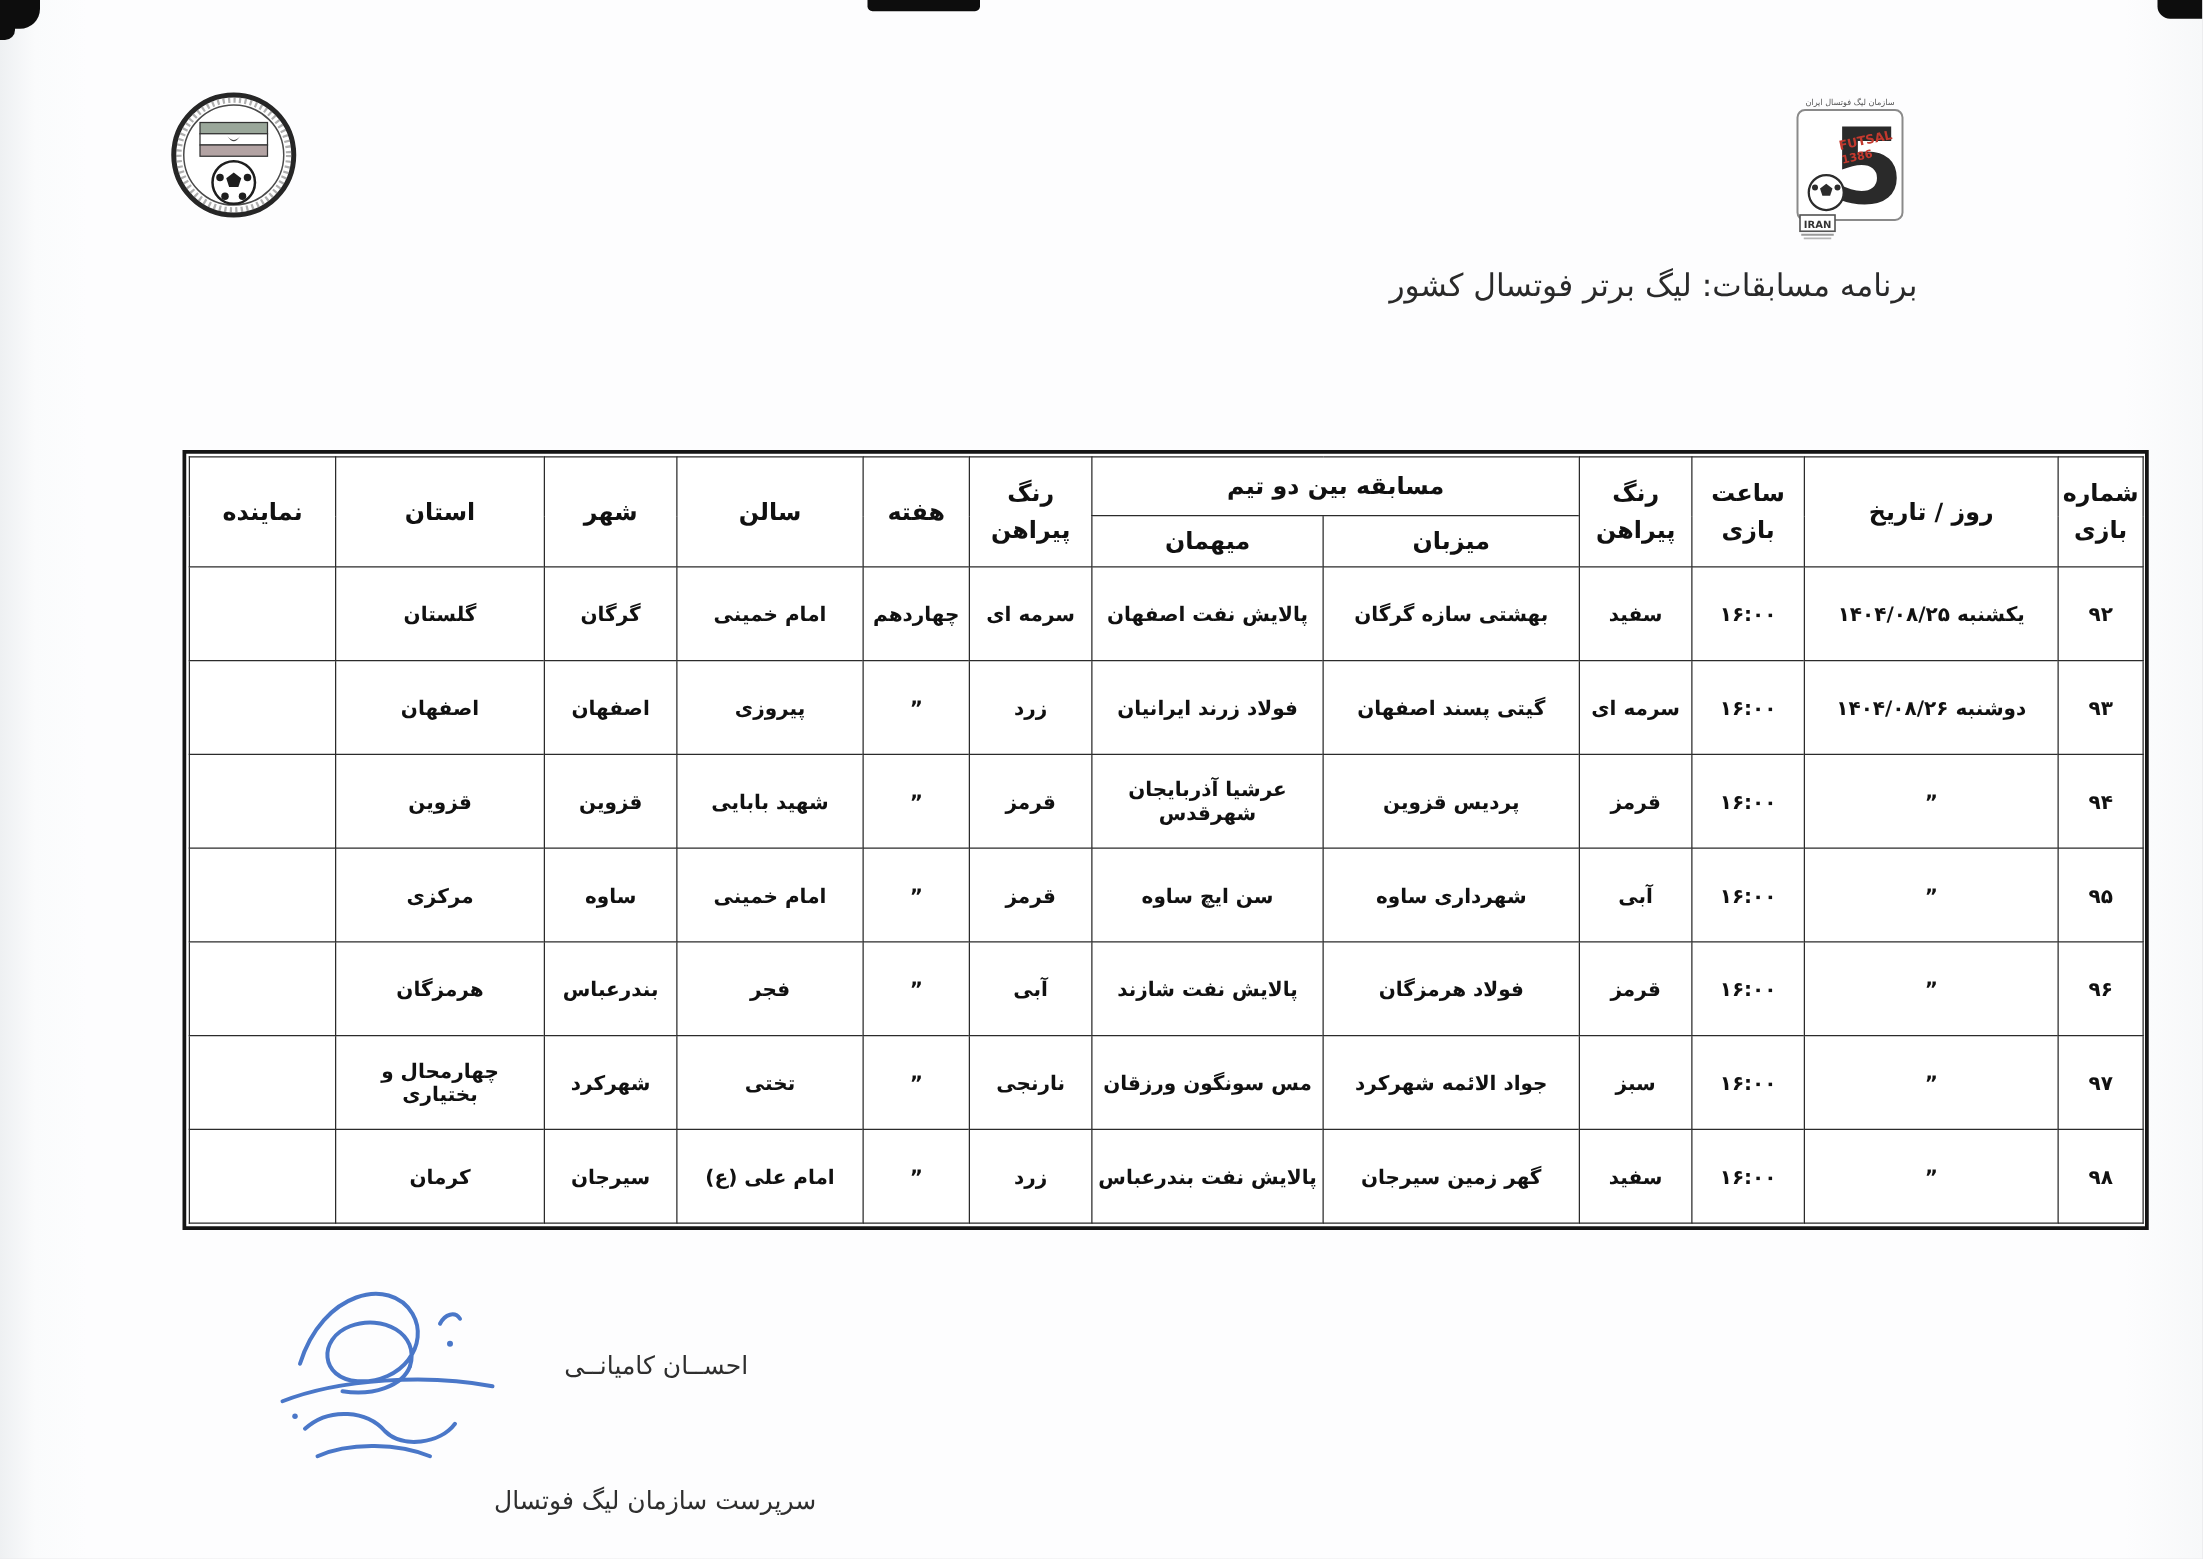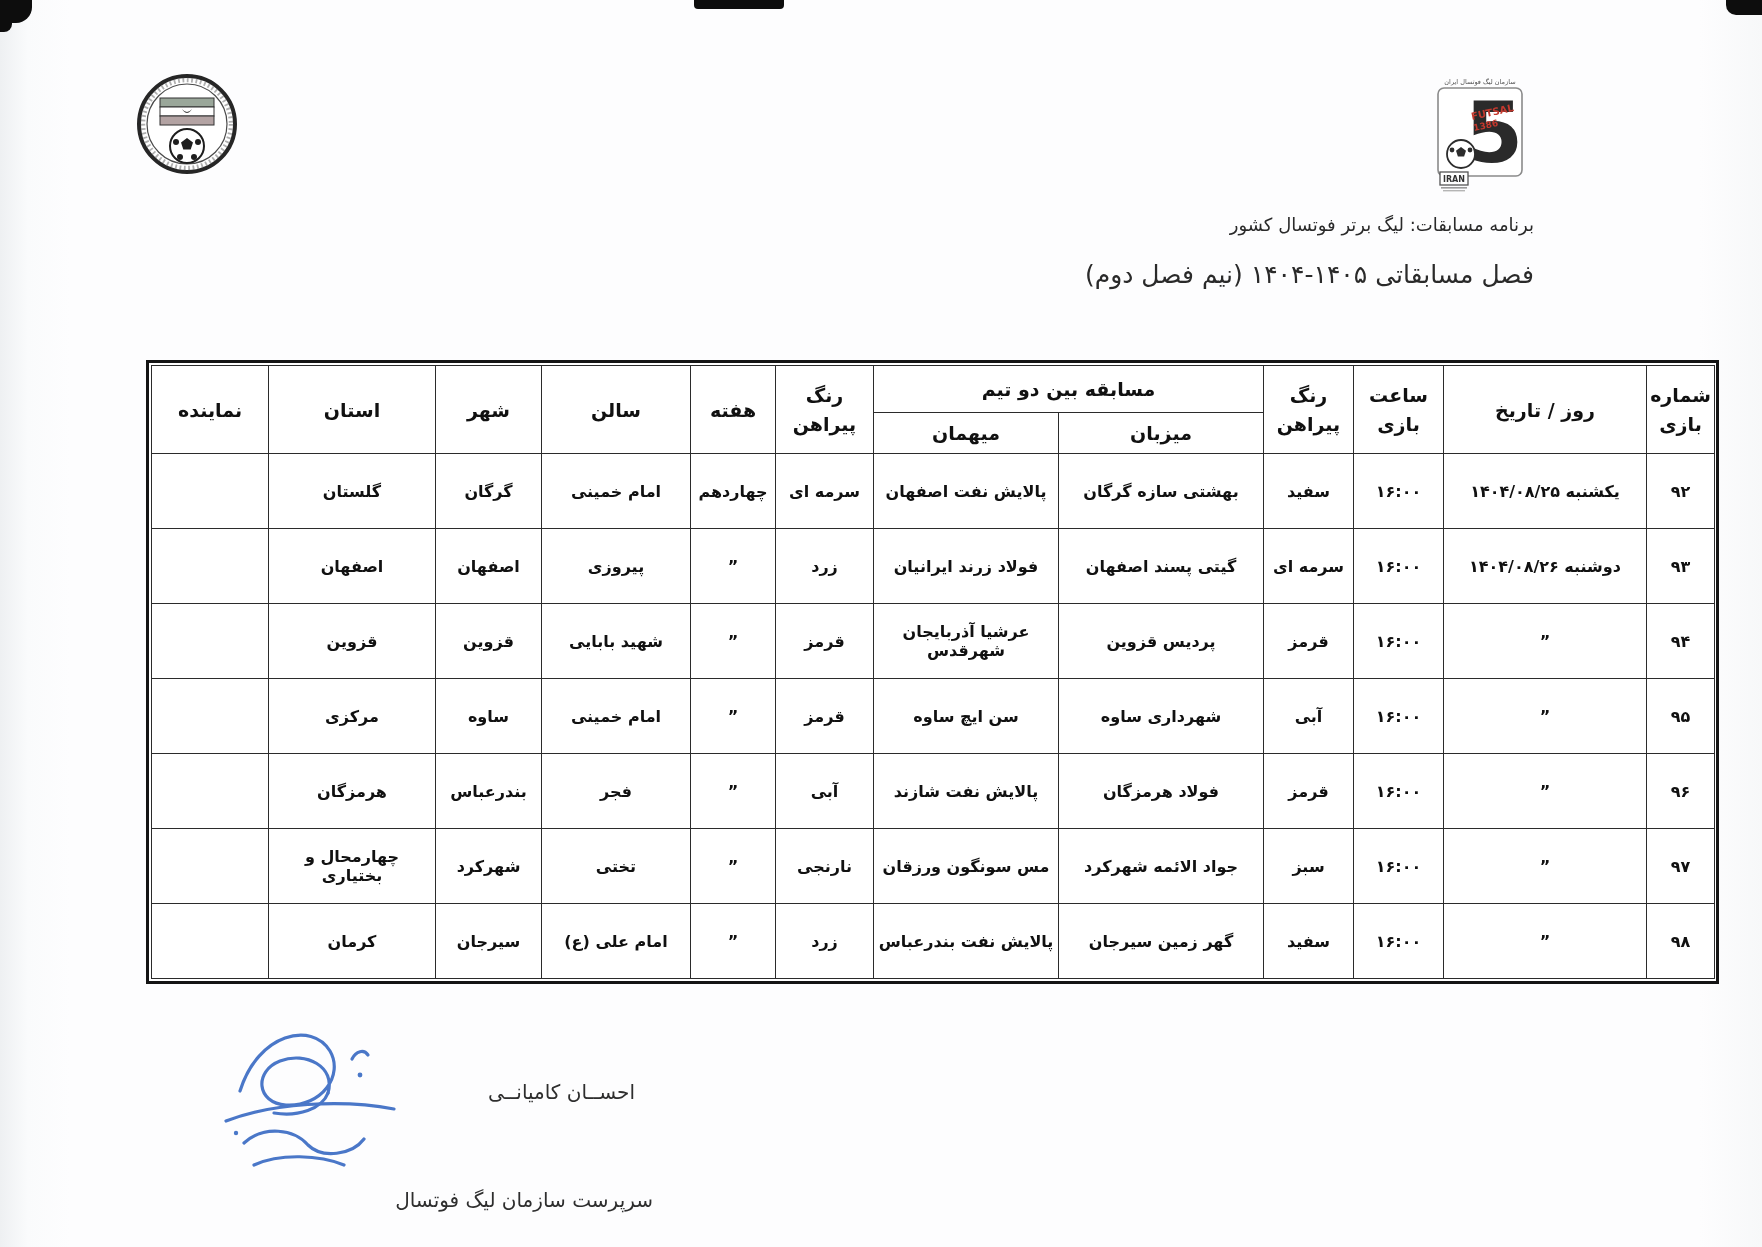--- a/index.html
+++ b/index.html
@@ -17,21 +17,21 @@
   .artifact.tl{left:0;top:0;width:32px;height:23px;border-bottom-right-radius:16px;}
   .artifact.tl2{left:0;top:20px;width:12px;height:12px;border-bottom-right-radius:8px;}
   .artifact.tc{left:694px;top:0;width:90px;height:9px;border-radius:0 0 4px 4px;}
   .artifact.trc{left:1726px;top:0;width:36px;height:15px;border-bottom-left-radius:10px;}
 
   .doc-title{
     position:absolute;top:86px;left:905px;transform:translateX(-50%);
     font-size:30px;font-weight:bold;white-space:nowrap;direction:rtl;color:#141414;
   }
   .prog{position:absolute;right:228px;direction:rtl;text-align:right;color:#2a2a2a;white-space:nowrap;}
-  .prog.l1{top:214px;font-size:18px;}
+  .prog.l1{top:214px;font-size:25px;}
   .prog.l2{top:260px;font-size:25px;}
 
   .fed-logo{position:absolute;left:136px;top:68px;width:102px;height:122px;}
   .futsal-logo{position:absolute;left:1434px;top:76px;width:92px;height:118px;}
 
   .table-wrap{
     position:absolute;left:146px;top:360px;width:1563px;
     border:3.5px solid #141414;background:#fff;padding:2px;
     box-sizing:content-box;
   }
@@ -45,21 +45,21 @@
     padding:0 3px;overflow:hidden;
   }
   table.sched th{font-size:19px;}
   table.sched thead tr.r1 th{height:46px;}
   table.sched thead tr.r2 th{height:40px;text-align:center;}
   table.sched tbody td{height:74px;font-size:16px;}
   .two-line{display:flex;flex-direction:column;gap:7px;align-items:center;justify-content:flex-start;}
   td.ditto,.dittotxt{font-size:15px;color:#222;}
 
   .sig-svg{position:absolute;left:210px;top:1005px;width:200px;height:185px;}
-  .sig-name{position:absolute;left:415px;top:1080px;width:220px;
+  .sig-name{position:absolute;left:415px;top:1080px;width:220px;text-align:center;
     direction:rtl;font-size:20px;color:#2e2e2e;white-space:nowrap;}
   .sig-role{position:absolute;left:398px;top:1188px;width:255px;text-align:right;
     direction:rtl;font-size:20px;color:#2e2e2e;white-space:nowrap;}
 </style>
 </head>
 <body>
 
 <div class="page">
 
   <div class="artifact tl"></div>
@@ -94,21 +94,20 @@
     <path d="M27,71 l5,3.8 -1.9,5.8 h-6.2 l-1.9,-5.8z" fill="#2c2c2c"></path>
     <circle cx="18" cy="74" r="2.4" fill="#2c2c2c"></circle>
     <circle cx="36" cy="74" r="2.4" fill="#2c2c2c"></circle>
     <rect x="6" y="96" width="28" height="13" fill="#ffffff" stroke="#555" stroke-width="1.3"></rect>
     <text x="20" y="106" font-size="8" font-weight="bold" fill="#333" text-anchor="middle">IRAN</text>
     <rect x="7" y="111" width="26" height="1.6" fill="#9a9a9a"></rect>
     <rect x="9" y="114" width="22" height="1.4" fill="#b5b5b5"></rect>
   </svg>
 
   <div class="prog l1">برنامه مسابقات: لیگ برتر فوتسال کشور</div>
-  <div class="prog l2">فصل مسابقاتی ۱۴۰۵-۱۴۰۴  (نیم فصل دوم)</div>
 
   <div class="table-wrap">
     <table class="sched">
       <colgroup>
         <col style="width:68px">
           <col style="width:203px">
           <col style="width:90px">
           <col style="width:90px">
         <col style="width:205px">
           <col style="width:185px">

